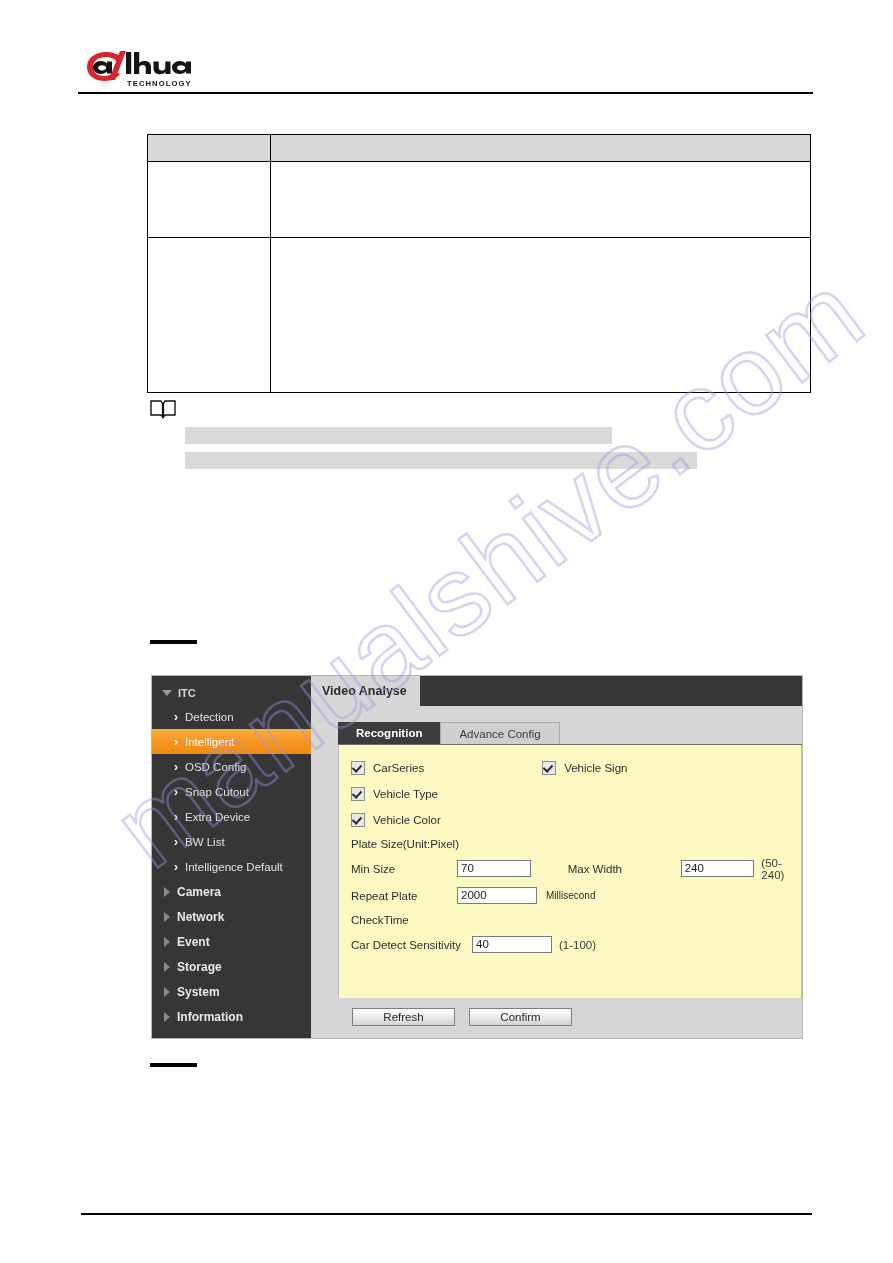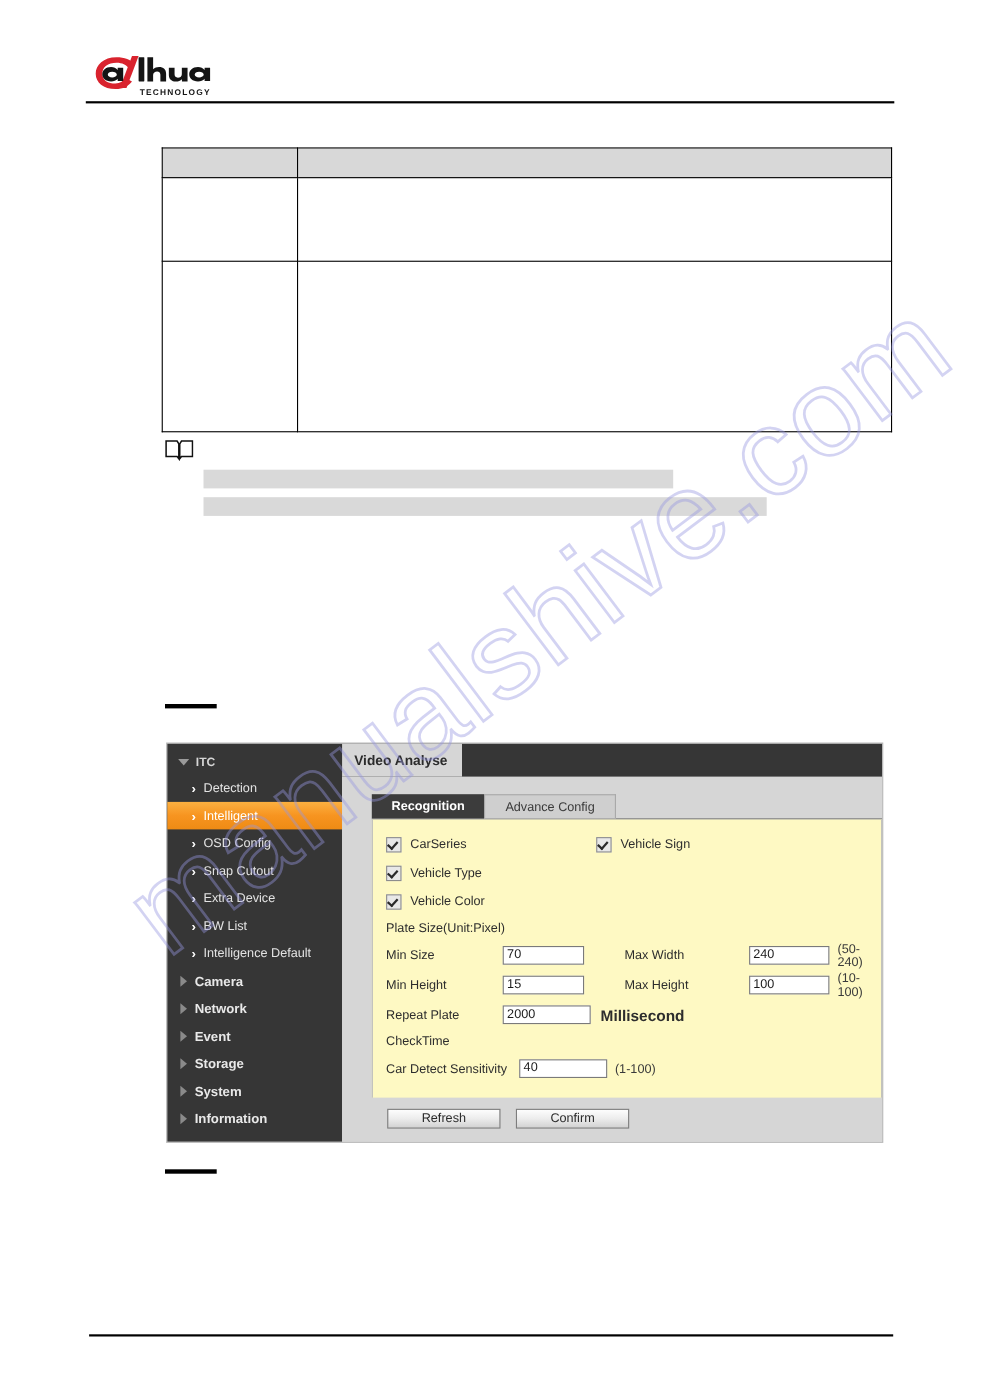--- a/index.html
+++ b/index.html
@@ -315,24 +315,23 @@
     font-family: "Liberation Sans", sans-serif;
     display: flex;
     align-items: center;
   }
   .f-hint {
     font-size: 11.5px;
     color: #3a3a3a;
     margin-left: 7px;
   }
   .f-unit {
-    font-size: 14px;
+    font-size: 10px;
     color: #2d2d2d;
     margin-left: 9px;
-    font-weight: bold;
   }
   .gap-mid { width: 37px; flex: 0 0 37px; }
 
   #btn-bar {
     margin: 0 0 0 27px;
     padding: 10px 0 12px 14px;
     display: flex;
     gap: 14px;
     background: #d6d6d6;
   }
@@ -501,28 +500,20 @@
 
       <div class="field-row">
         <span class="f-label w1">Min Size</span>
         <span class="f-input">70</span>
         <span class="gap-mid"></span>
         <span class="f-label w2">Max Width</span>
         <span class="f-input">240</span>
         <span class="f-hint">(50-240)</span>
       </div>
 
-      <div class="field-row">
-        <span class="f-label w1">Min Height</span>
-        <span class="f-input">15</span>
-        <span class="gap-mid"></span>
-        <span class="f-label w2">Max Height</span>
-        <span class="f-input">100</span>
-        <span class="f-hint">(10-100)</span>
-      </div>
 
       <div class="field-row">
         <span class="f-label w1">Repeat Plate</span>
         <span class="f-input">2000</span>
         <span class="f-unit">Millisecond</span>
       </div>
 
       <div class="section-label">CheckTime</div>
 
       <div class="field-row">

